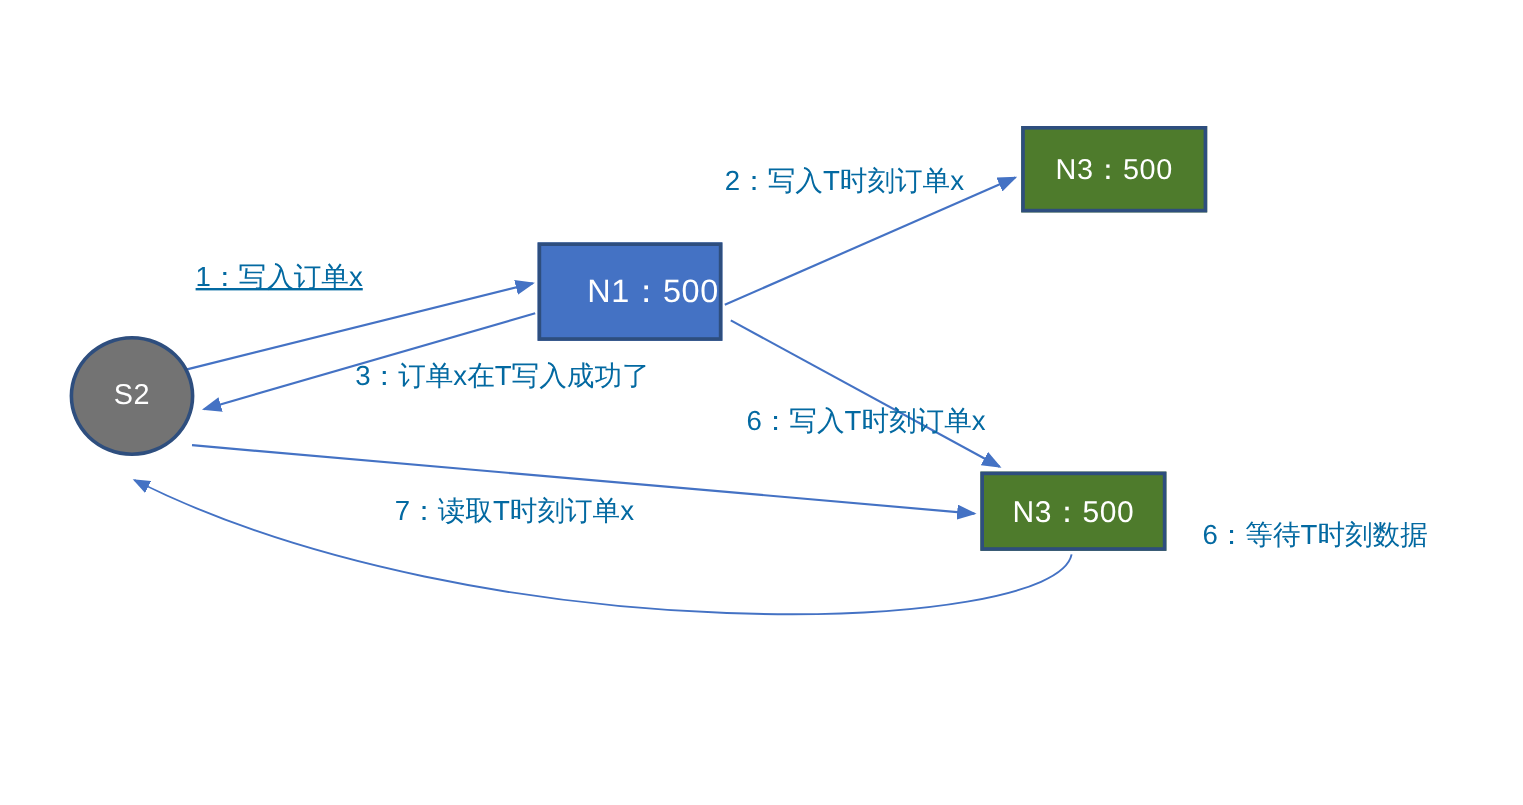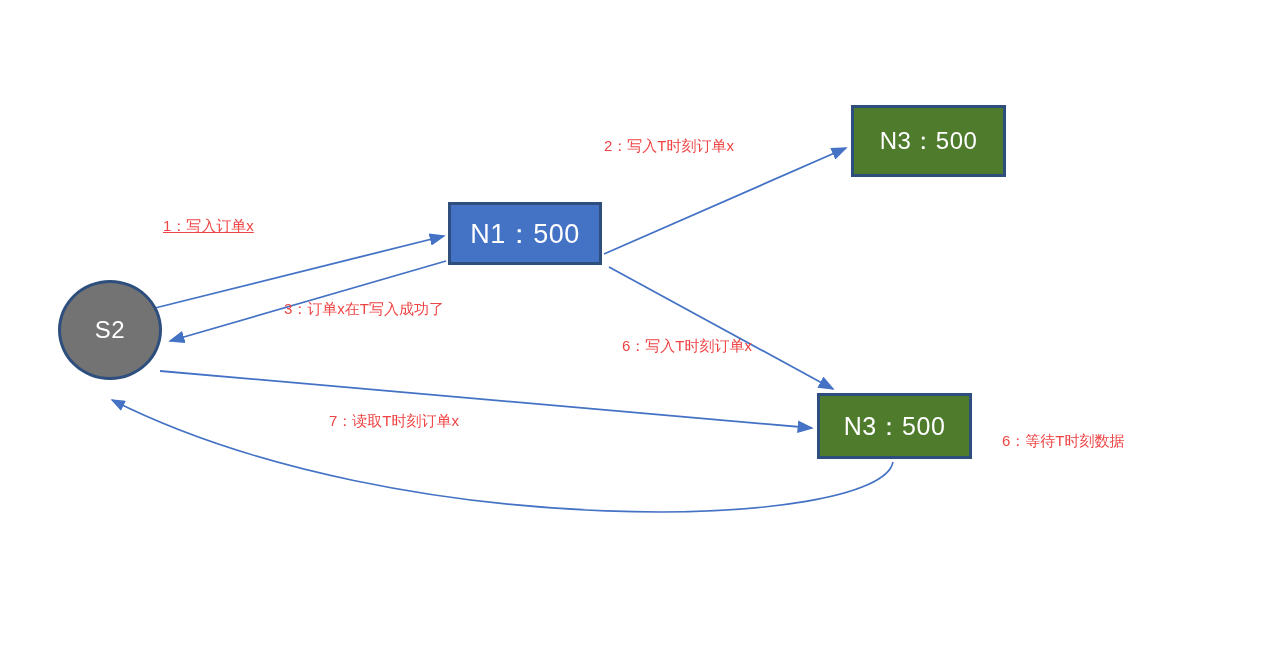--- a/index.html
+++ b/index.html
@@ -36,23 +36,23 @@
   }
   .node-rect {
     border: 3px solid #2E4E7E;
   }
   .node-circle {
     border: 3px solid #2E4E7E;
     border-radius: 50%;
   }
   .edge-label {
     position: absolute;
-    color: #ef4444;
+    color: #0369a1;
     white-space: pre;
-    font-size: 15px;
+    font-size: 23px;
     line-height: 1.2;
   }
 </style>
 </head>
 <body>
 
 <div id="canvas">
 
   <svg id="edges" viewBox="0 0 1269 671" xmlns="http://www.w3.org/2000/svg">
     <defs>
@@ -67,32 +67,32 @@
         <path d="M 160 371 L 812 428" fill="none" stroke="#4472C4" stroke-width="1.8" marker-end="url(#arrowhead)"></path>
         <path d="M 609 267 L 833 389" fill="none" stroke="#4472C4" stroke-width="1.8" marker-end="url(#arrowhead)"></path>
         <path d="M 893 462 C 880 530, 400 545, 112 400" fill="none" stroke="#4472C4" stroke-width="1.6" marker-end="url(#arrowhead)"></path>
       </g>
   </svg>
 
   <div class="node node-circle" style="left: 58px; top: 280px; width: 104px; height: 100px; background: #737373; border-color: rgb(46, 78, 126); color: rgb(255, 255, 255); font-size: 24px;">
     <span>S2</span>
   </div>
 
-  <div class="node node-rect" style="left: 448px; top: 202px; width: 154px; height: 63px; background: rgb(68, 114, 196); border-color: rgb(46, 78, 126); color: rgb(255, 255, 255); font-size: 27px;">
+  <div class="node node-rect" style="left: 448px; top: 202px; width: 154px; height: 82px; background: rgb(68, 114, 196); border-color: rgb(46, 78, 126); color: rgb(255, 255, 255); font-size: 27px; justify-content: flex-end;">
     <span>N1：500</span>
   </div>
 
   <div class="node node-rect" style="left: 851px; top: 105px; width: 155px; height: 72px; background: rgb(78, 123, 44); border-color: rgb(46, 78, 126); color: rgb(255, 255, 255); font-size: 24px;">
     <span>N3：500</span>
   </div>
 
   <div class="node node-rect" style="left: 817px; top: 393px; width: 155px; height: 66px; background: rgb(78, 123, 44); border-color: rgb(46, 78, 126); color: rgb(255, 255, 255); font-size: 25px;">
     <span>N3：500</span>
   </div>
 
   <div class="edge-label" style="left: 163px; top: 217px; text-decoration: underline;">1：写入订单x</div>
   <div class="edge-label" style="left: 604px; top: 137px;">2：写入T时刻订单x</div>
-  <div class="edge-label" style="left: 284px; top: 300px;">3：订单x在T写入成功了</div>
+  <div class="edge-label" style="left: 296px; top: 300px;">3：订单x在T写入成功了</div>
   <div class="edge-label" style="left: 329px; top: 412px;">7：读取T时刻订单x</div>
   <div class="edge-label" style="left: 1002px; top: 432px;">6：等待T时刻数据</div>
   <div class="edge-label" style="left: 609px; top: 337px; margin-left: 13px;">6：写入T时刻订单x</div>
 
 </div>
 
 </body></html>

